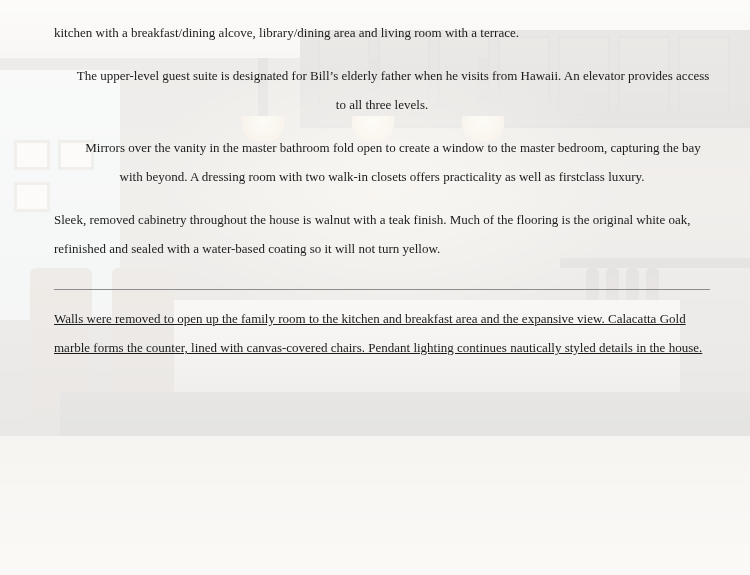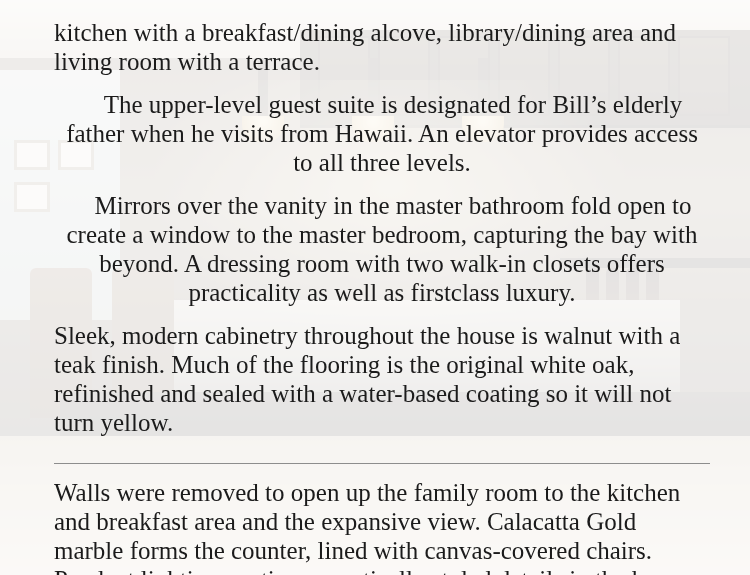--- a/index.html
+++ b/index.html
@@ -117,37 +117,38 @@
 
   
   #article {
     position: absolute;
     left: 54px;
     top: 18px;
     width: 656px;
   }
   p.para {
     margin: 0 0 14px 0;
-    font-size: 25px;
+    font-size: 13px;
     line-height: 29px;
     color: #1b1b1b;
     text-indent: 0;
   }
   p.indent {
     text-indent: 22px;
     text-align: center;
   }
   hr.rule {
     border: none;
     border-top: 1px solid #8d8d8d;
     margin: 26px 0 14px 0;
     width: 656px;
   }
   #caption-block p.para {
     margin-bottom: 0;
+    text-decoration: underline;
   }
 </style>
 </head>
 <body>
 
 <div id="page">
 
   <div id="bg-photo">
     <div class="ph ph-wall"></div>
     <div class="ph ph-ceiling"></div>
@@ -178,21 +179,21 @@
     <div class="ph ph-floor"></div>
     <div class="ph ph-glow"></div>
   </div>
 
   <div id="bg-scrim"></div>
 
   <div id="article">
     <p class="para">kitchen with a breakfast/dining alcove, library/dining area and living room with a terrace.</p>
     <p class="para indent">The upper-level guest suite is designated for Bill’s elderly father when he visits from Hawaii. An elevator provides access to all three levels.</p>
     <p class="para indent">Mirrors over the vanity in the master bathroom fold open to create a window to the master bedroom, capturing the bay with beyond. A dressing room with two walk-in closets offers practicality as well as firstclass luxury.</p>
-    <p class="para">Sleek, modern cabinetry throughout the house is walnut with a teak finish. Much of the flooring is the original white oak, refinished and sealed with a water-based coating so it will not turn yellow.</p>
+    <p class="para">Sleek, removed cabinetry throughout the house is walnut with a teak finish. Much of the flooring is the original white oak, refinished and sealed with a water-based coating so it will not turn yellow.</p>
 
     <hr class="rule">
 
     <div id="caption-block">
       <p class="para">Walls were removed to open up the family room to the kitchen and breakfast area and the expansive view. Calacatta Gold marble forms the counter, lined with canvas-covered chairs. Pendant lighting continues nautically styled details in the house.</p>
     </div>
   </div>
 
 </div>
 

